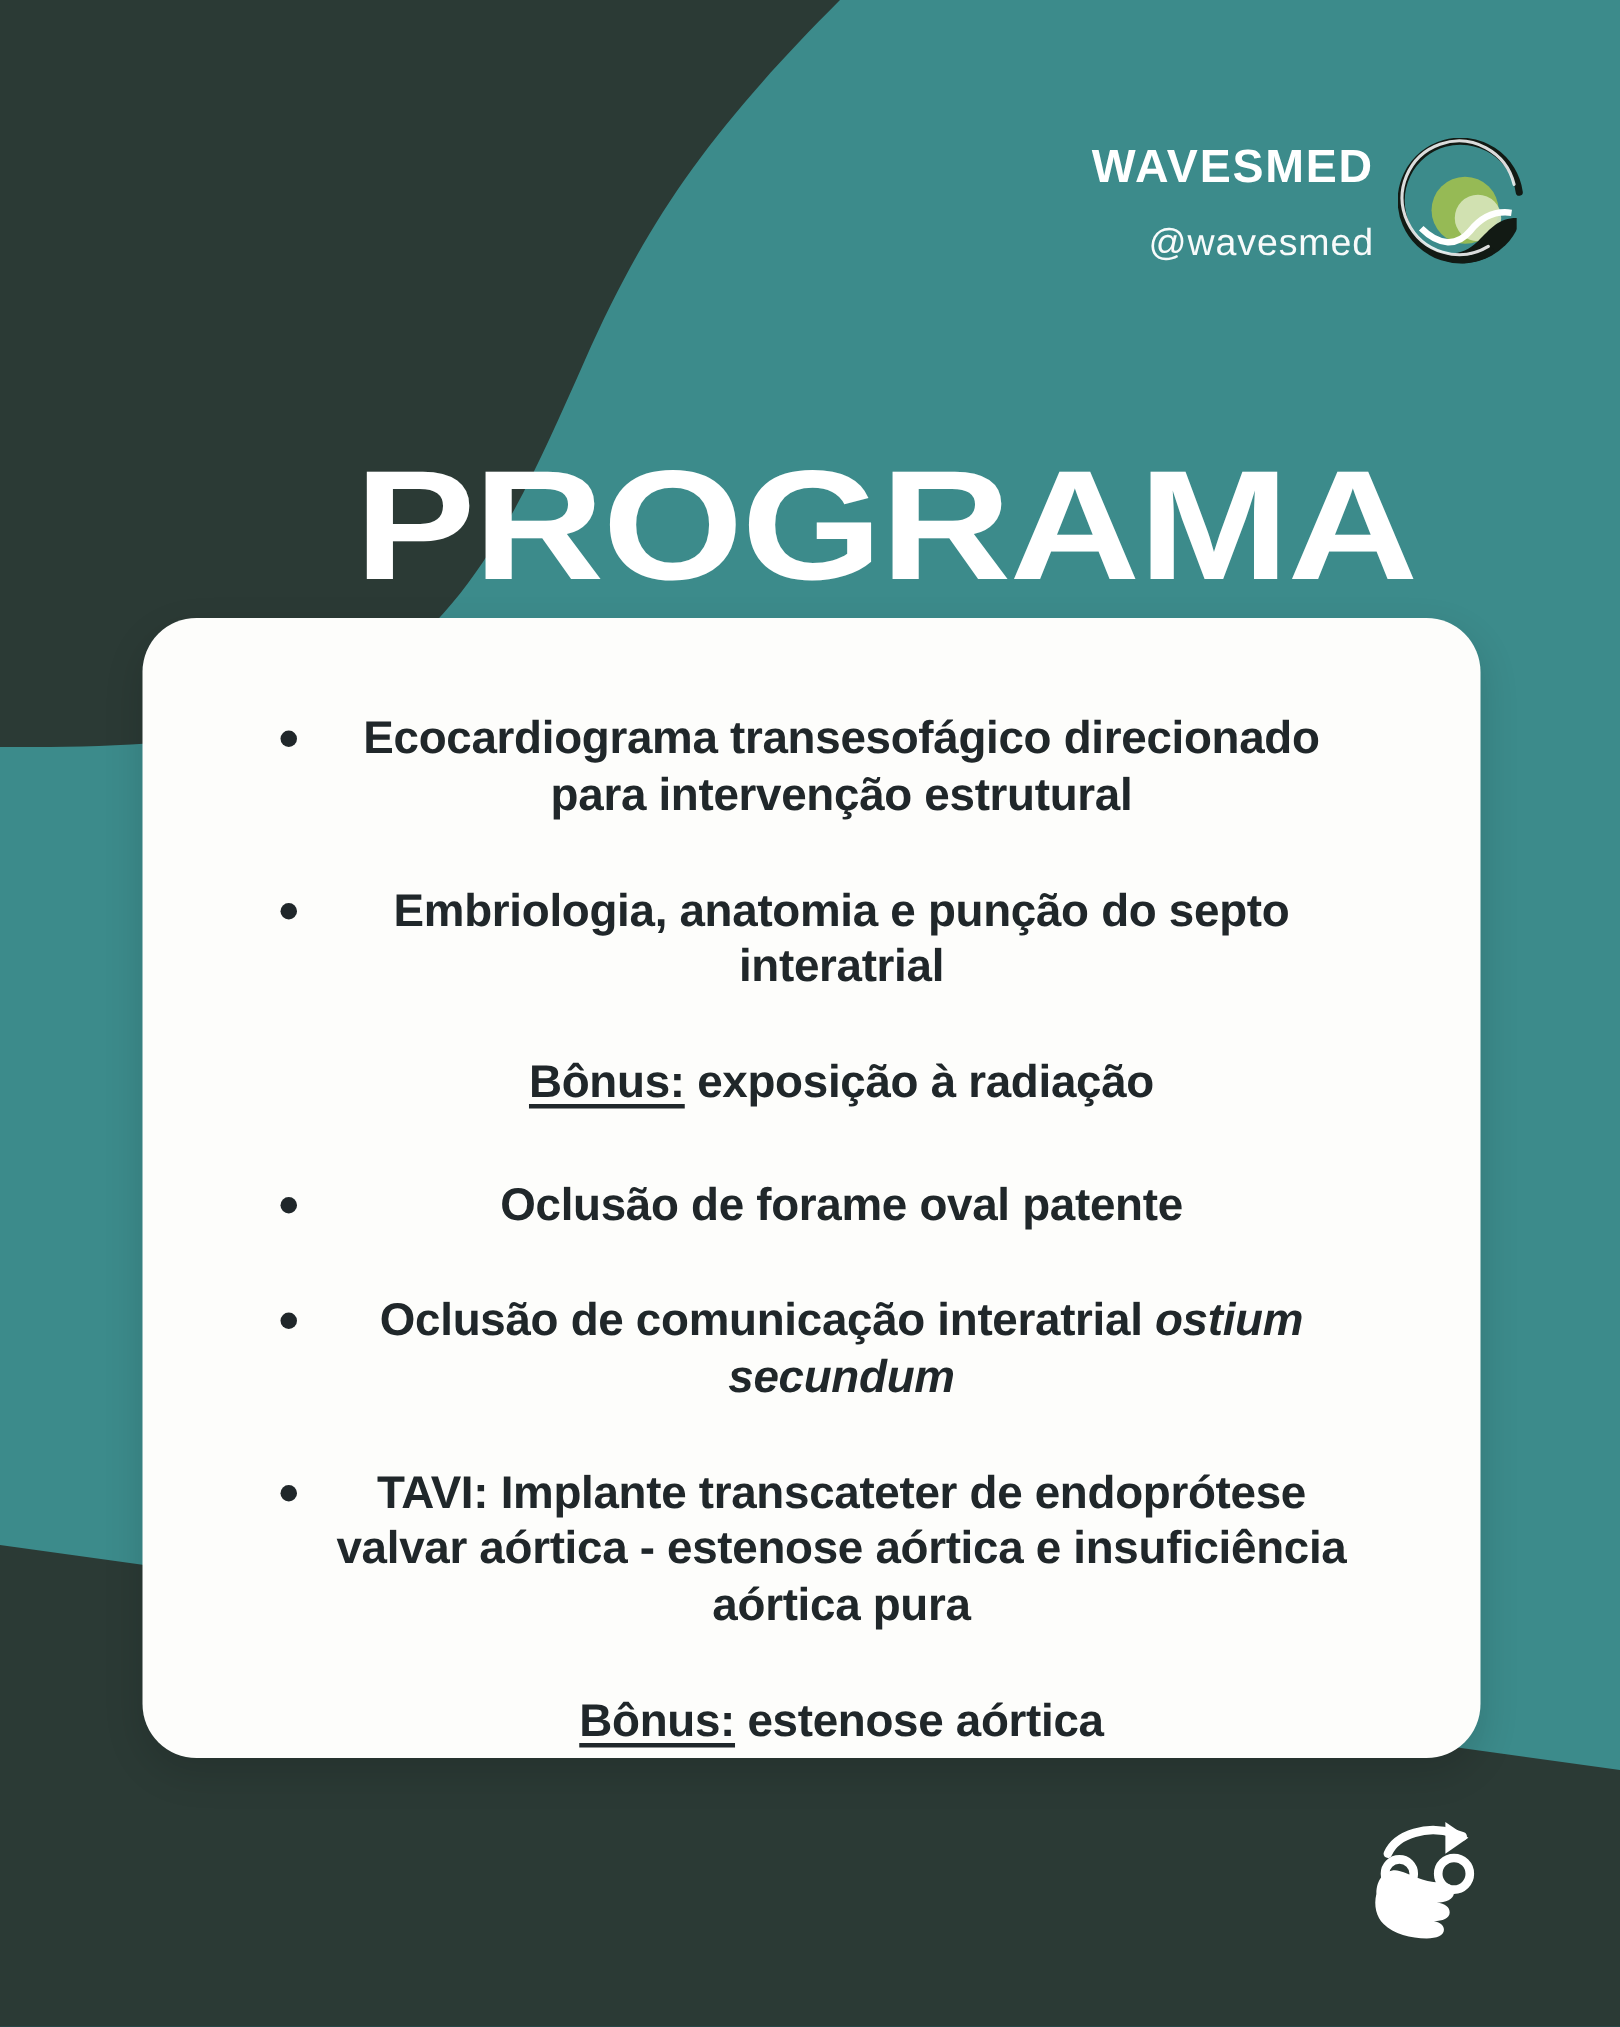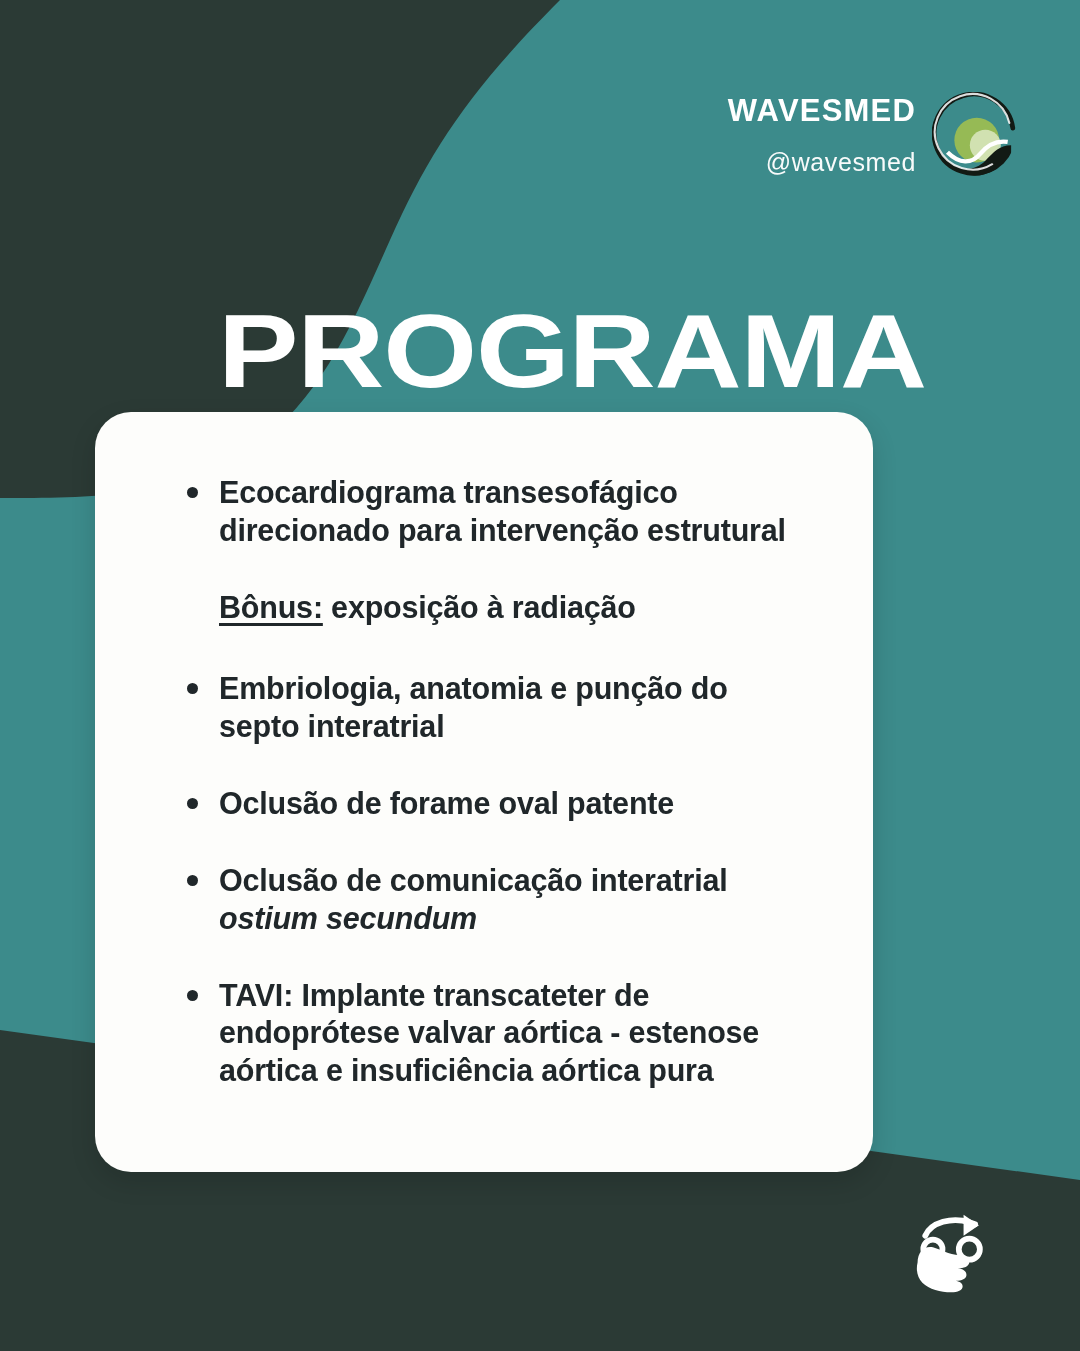--- a/index.html
+++ b/index.html
@@ -7,20 +7,21 @@
     padding: 0;
     background: #2b3a35;
   }
   .poster {
     position: relative;
     width: 1080px;
     height: 1351px;
     overflow: hidden;
     background: #0f172a;
     font-family: "Liberation Sans", sans-serif;
+    text-align: center;
   }
 
   
   .bg-teal {
     position: absolute;
     inset: 0;
     background: #3c8b8b;
   }
   .bg-dark-svg {
     position: absolute;
@@ -89,21 +90,21 @@
     width: 636px;
     height: 11px;
     background: #ffffff;
   }
 
   
   .card {
     position: absolute;
     left: 95px;
     top: 412px;
-    width: 778px;
+    width: 892px;
     height: 760px;
     background: #fdfdfb;
     border-radius: 36px;
     box-shadow: 0 10px 26px rgba(0,0,0,0.14);
     box-sizing: border-box;
     padding: 62px 84px 50px 88px;
   }
   .items {
     list-style: none;
     margin: 0;
@@ -196,40 +197,43 @@
     <div class="title-underline"></div>
   </div>
 
   <div class="card">
     <ul class="items">
 
       <li class="item">
         <span>Ecocardiograma transesofágico direcionado para intervenção estrutural</span>
       </li>
 
+      <li class="item">
+        <span>Embriologia, anatomia e punção do septo interatrial</span>
+      </li>
+
       <li class="item bonus">
         <span class="bonus-label">Bônus:</span><span> exposição à radiação</span>
       </li>
 
       <li class="item">
-        <span>Embriologia, anatomia e punção do septo interatrial</span>
-      </li>
-
-      <li class="item">
         <span>Oclusão de forame oval patente</span>
       </li>
 
       <li class="item">
         <span>Oclusão de comunicação interatrial </span><span class="italic">ostium secundum</span>
       </li>
 
       <li class="item">
         <span>TAVI: Implante transcateter de endoprótese valvar aórtica - estenose aórtica e insuficiência aórtica pura</span>
       </li>
 
+      <li class="item bonus">
+        <span class="bonus-label">Bônus:</span><span> estenose aórtica</span>
+      </li>
 
     </ul>
   </div>
 
   <svg class="swipe-icon" viewBox="0 0 100 96">
     <path d="M20,30 C26,16 48,10 66,16 L72,18" fill="none" stroke="#ffffff" stroke-width="6" stroke-linecap="round"></path>
     <path d="M60,8 L76,19 L60,30 Z" fill="#ffffff"></path>
     <circle cx="28" cy="44" r="10" fill="none" stroke="#ffffff" stroke-width="6"></circle>
     <circle cx="66" cy="44" r="11" fill="none" stroke="#ffffff" stroke-width="6"></circle>
     <path d="M12,58 C12,46 20,40 28,42

